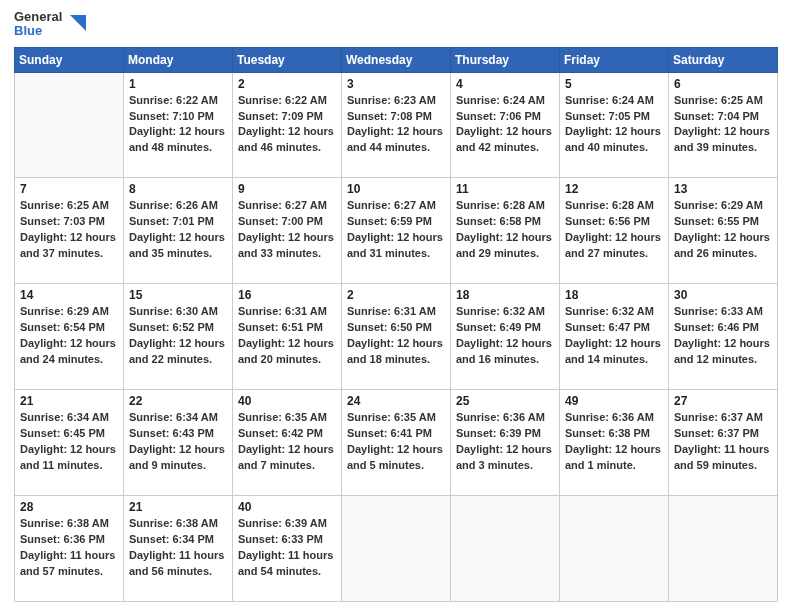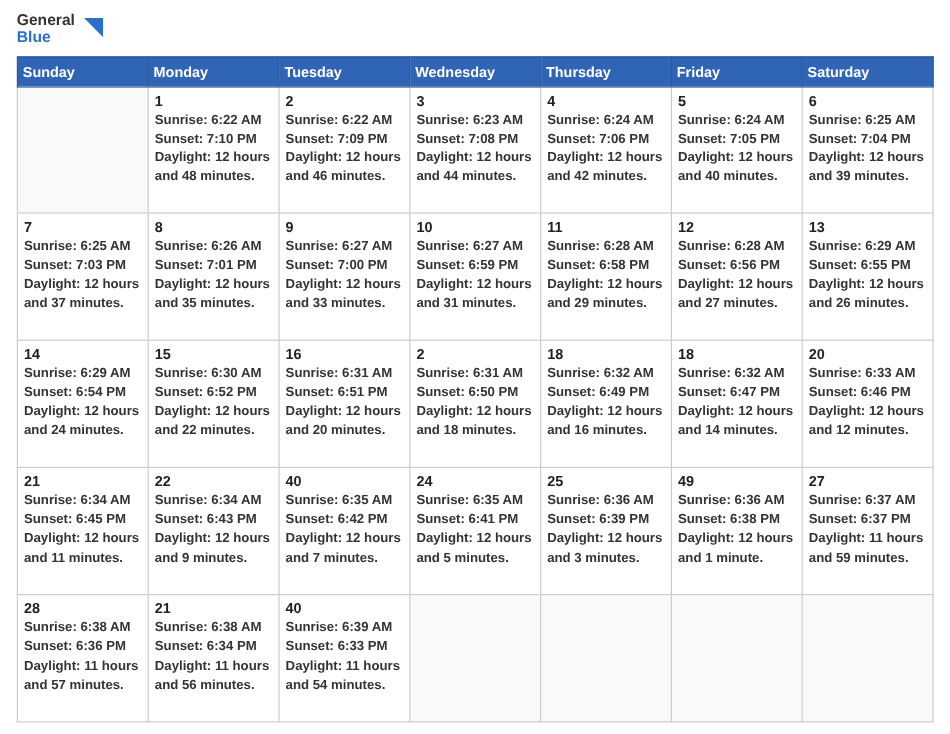--- a/index.html
+++ b/index.html
@@ -190,21 +190,21 @@
           </td>
           <td>
             <span class="day-num">18</span>
             <div class="day-info">Sunrise: 6:32 AM<br>Sunset: 6:49 PM<br>Daylight: 12 hours<br>and 16 minutes.</div>
           </td>
           <td>
             <span class="day-num">18</span>
             <div class="day-info">Sunrise: 6:32 AM<br>Sunset: 6:47 PM<br>Daylight: 12 hours<br>and 14 minutes.</div>
           </td>
           <td>
-            <span class="day-num">20</span>
+            <span class="day-num">30</span>
             <div class="day-info">Sunrise: 6:33 AM<br>Sunset: 6:46 PM<br>Daylight: 12 hours<br>and 12 minutes.</div>
           </td>
         </tr>
         <tr>
           <td>
             <span class="day-num">21</span>
             <div class="day-info">Sunrise: 6:34 AM<br>Sunset: 6:45 PM<br>Daylight: 12 hours<br>and 11 minutes.</div>
           </td>
           <td>
             <span class="day-num">22</span>

